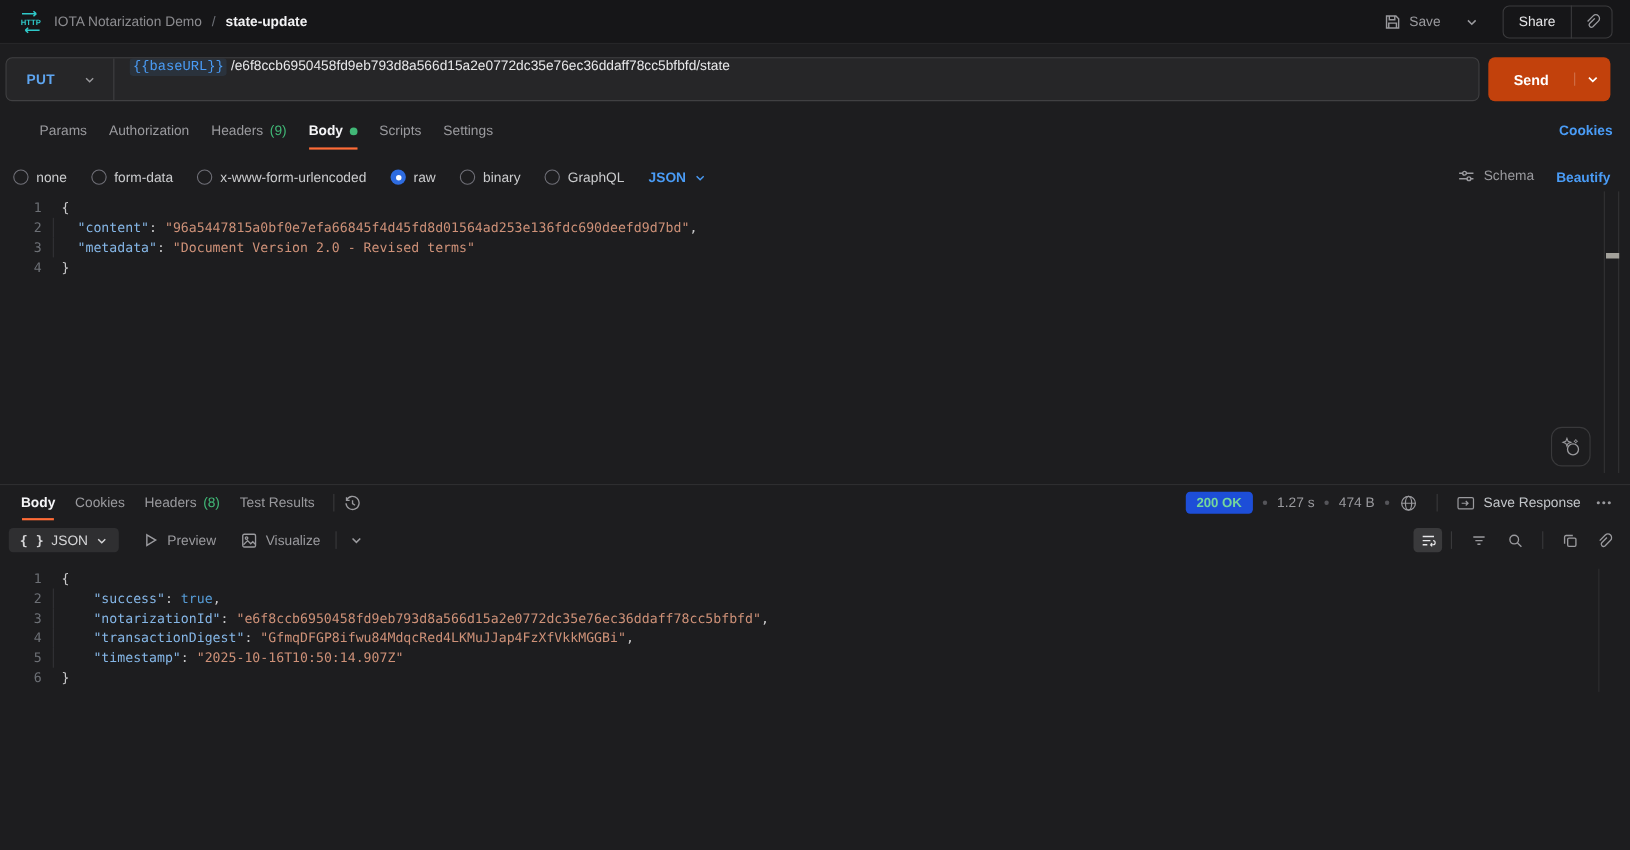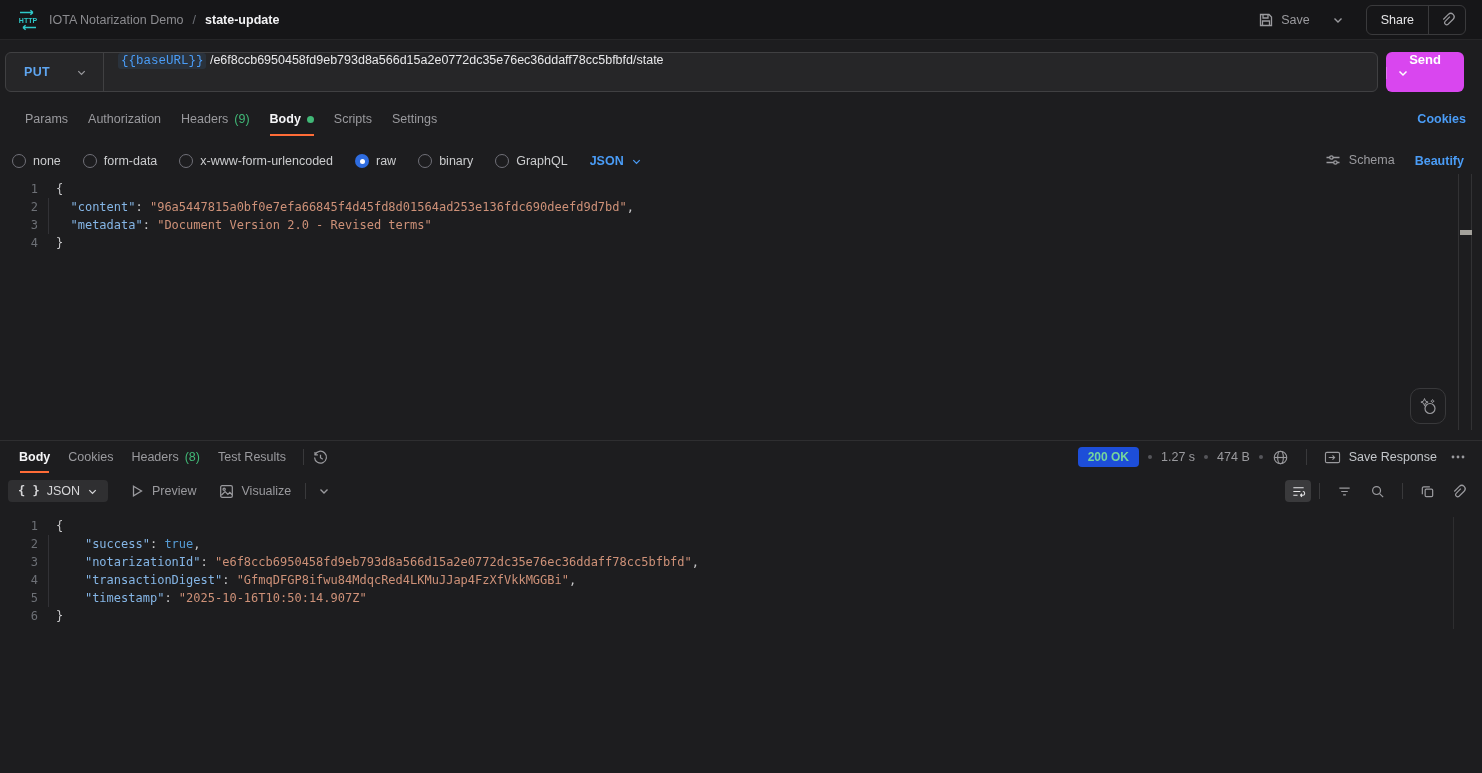--- a/index.html
+++ b/index.html
@@ -34,28 +34,28 @@
     flex:1; display:flex; background:#262628;
     border:1px solid #404042; border-radius:6px; overflow:hidden;
   }
   .method-btn { display:flex; align-items:center; gap:26px; padding:0 16px 0 18px; height:100%; cursor:pointer; }
   .method-label { color:#5ea5f0; font-weight:700; font-size:12.5px; letter-spacing:.3px; }
   .url-divider { width:1px; height:40px; background:#404042; }
   .url-text { padding-left:14px; font-size:12.5px; white-space:nowrap; overflow:hidden; }
   .url-var { color:#4a9cf6; background:rgba(74,156,246,.10); border-radius:3px; padding:1px 3px;font-family:Liberation Mono, monospace; }
   .url-path { color:#e8e8ea; }
   .send-btn {
-    display:flex; align-items:flex-start; background:#d946ef; border-radius:6px;
-    color:#fff; overflow:hidden; cursor:pointer;flex-direction:column;
+    display:flex; align-items:center; background:#c2410c; border-radius:6px;
+    color:#fff; overflow:hidden; cursor:pointer;
   }
   .send-main { display:flex; align-items:center; padding:0 23px; font-weight:700; font-size:13px; }
   .send-caret { display:flex; align-items:center; padding:0 10px; border-left:1px solid rgba(255,255,255,.25); }
 
   
-  .tabs { display:flex; align-items:center; height:34px; padding:0 16px 0 15px; }
+  .tabs { display:flex; align-items:center; height:34px; padding:0 16px 0 26px; }
   .tab { position:relative; display:flex; align-items:center; gap:6px; padding:0 10px; height:100%; color:#9a9a9e; cursor:pointer; }
   .tab .count { color:#41b877; }
   .tab.active { color:#f5f5f7; font-weight:700;text-align:right; }
   .tab.active::after { content:""; position:absolute; left:10px; right:10px; bottom:0; height:2px; background:#ff6c37; }
   .green-dot { width:7px; height:7px; border-radius:50%; background:#41b877; }
   .tabs .spacer { flex:1; }
   .link-blue { color:#4a9cf6; font-weight:700; cursor:pointer; }
 
   
   .mode-row { display:flex; align-items:flex-end; height:30px; padding:0 18px 0 12px; margin-top:2px; }

